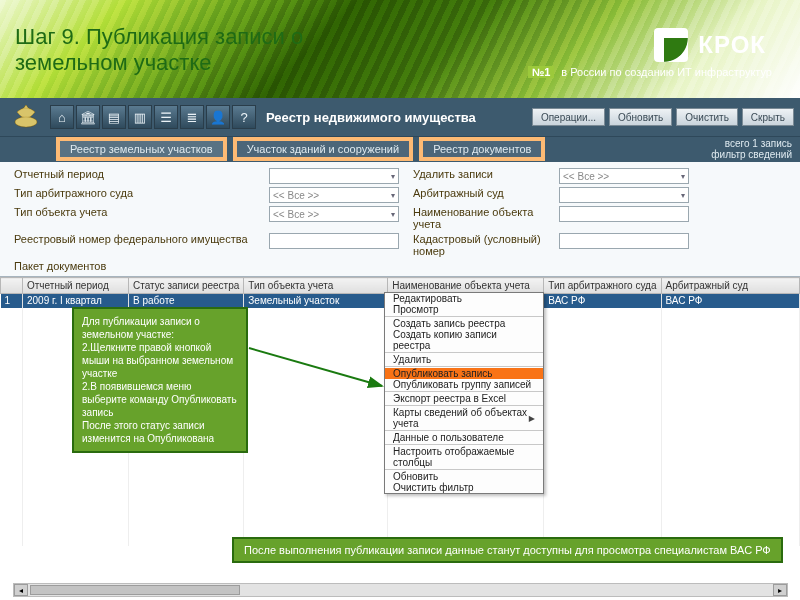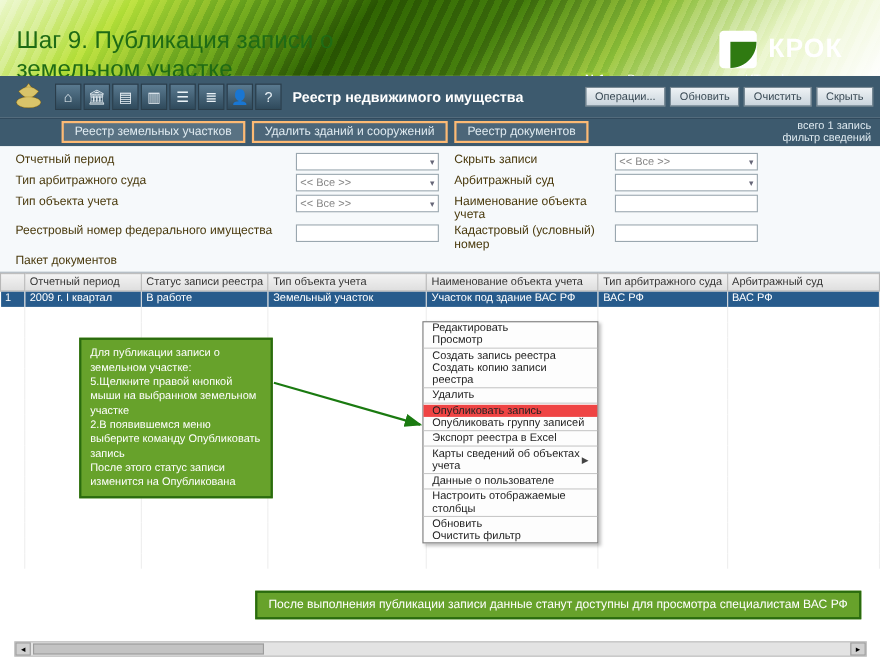--- a/index.html
+++ b/index.html
@@ -1,19 +1,19 @@
 <!DOCTYPE html>
 <html><head>
 <meta charset="utf-8">
 <style>
   * { box-sizing: border-box; margin: 0; padding: 0; font-family: Arial, Helvetica, sans-serif; }
   body { width: 800px; height: 600px; overflow: hidden; position: relative; background: #fff; }
 
   
-  .banner { position: relative; width: 800px; height: 69px;
+  .banner { position: relative; width: 800px; height: 98px;
     background: linear-gradient(135deg, #eef9d1 0%, #b5df3a 14%, #6aa31d 26%, #2a5802 40%, #3c6e0b 55%, #8fbf3a 70%, #e9f5c8 85%, #fff 100%);
     overflow: hidden; }
   .banner::before { content:""; position:absolute; inset:0;
     background: repeating-linear-gradient(115deg, rgba(255,255,255,0.15) 0 6px, rgba(0,0,0,0.06) 6px 12px);
     mix-blend-mode: overlay; }
   .slide-title { position: absolute; left: 15px; top: 24px; color: #1f6b15; font-size: 22px; line-height: 26px; width: 300px; }
   .logo { position:absolute; right: 34px; top: 28px; display:flex; align-items:center; gap:10px; color:#fff;padding-left:48px; }
   .logo-mark { width:34px; height:34px; background:#fff; border-radius:4px; position:relative; overflow:hidden;}
   .logo-mark::after{content:"";position:absolute; right:-6px; bottom:-6px; width:30px;height:30px; background:radial-gradient(circle at top left,#2f7a11 55%, transparent 57%);}
   .logo-text { font-size:24px; font-weight:700; letter-spacing:1px;}
@@ -28,21 +28,21 @@
   .emblem { width:40px; height:32px; display:flex; align-items:center; justify-content:center; margin-right:4px;}
   .emblem svg { filter: drop-shadow(0 0 0 #000); }
   .tbtns { display:flex; gap:2px; }
   .tbtn { width:24px; height:24px; background: linear-gradient(#5a7a90,#2f4a5c); border:1px solid #2a3d4a; display:flex; align-items:center; justify-content:center; font-size:13px; color:#eaf2f7;}
   .apptitle { margin-left:10px; font-size:13px; font-weight:700; flex:1; }
   .opbtns { display:flex; gap:4px; }
   .opbtn { background: linear-gradient(#eef2f5,#c9d4dc); border:1px solid #7a8a95; font-size:10px; color:#3a4a55; padding:2px 8px; height:18px; display:flex; align-items:center; }
 
   
   .tabbar { background:#3d5a6e; height:26px; display:flex; align-items:center; padding:0 4px 2px 56px; gap:6px; color:#fff; border-top:1px solid #2e485a;}
-  .tab { background:rgba(255,255,255,0.08); border:2px solid #fdba74; padding:2px 10px; font-size:11px; color:#dfeaf0;}
+  .tab { background:rgba(255,255,255,0.08); border:4px solid #fdba74; padding:2px 10px; font-size:11px; color:#dfeaf0;}
   .tab.active{ background:rgba(255,255,255,0.15); }
   .tabinfo { margin-left:auto; text-align:right; font-size:10px; line-height:11px; color:#dfeaf0; padding-right:4px;}
 
   
   .filters { display:grid; grid-template-columns: 255px 130px 10px 150px 130px 1fr; row-gap:3px; padding:6px 6px 4px 14px; font-size:11px; color:#444; border-bottom:1px solid #a7b4be; background:#f6f9fb;}
   .fl { color:#4a3a0d; }
   .fld { height:16px; border:1px solid #9aa7af; background:#fff; font-size:10px; color:#888; padding:0 3px; display:flex; align-items:center; justify-content:space-between;}
   .fld .car { font-size:8px; color:#667;}
   .agap { }
   .fl2 { color:#4a3a0d; padding-left:4px;}
@@ -57,21 +57,21 @@
   .dt tr.blank td { border-right:1px solid #eee; }
 
   
   .callout { position:absolute; left:72px; top:307px; width:176px; background:#67a22b; border:2px solid #2a6b0e; color:#fff; font-size:10px; line-height:13px; padding:6px 8px;}
   .callout .ctr{ }
   .callout2 { position:absolute; left:232px; top:537px; padding:4px 10px; background:#67a22b; border:2px solid #2a6b0e; color:#fff; font-size:11px; text-align:center; line-height:14px;}
 
   
   .ctx { position:absolute; left:384px; top:292px; width:160px; background:#fdfdfd; border:1px solid #7a7a7a; box-shadow:2px 2px 3px rgba(0,0,0,0.25); font-size:10px; color:#222;}
   .ctx .it { padding:0 8px; display:flex; align-items:center; justify-content:space-between;}
-  .ctx .it.hov { background:#ef4444; }
+  .ctx .it.hov { background:#f97316; }
   .ctx hr { border:none; border-top:1px solid #c8c8c8; margin:1px 0;}
   .sub { font-size:8px; color:#444;}
 
   
   .arrow { position:absolute; left:247px; top:330px; pointer-events:none;}
 
   
   .hscroll { position:absolute; left:13px; bottom:3px; right:12px; height:14px; background:#e3e3e3; border:1px solid #bcbcbc; display:flex; align-items:center;}
   .hscroll .tr{ width:14px; height:12px; background:#d0d0d0; border:1px solid #9c9c9c; display:flex; align-items:center; justify-content:center; font-size:8px;}
   .hscroll .thumb{ width:210px; height:10px; background:#c3c3c3; border:1px solid #9c9c9c; margin-left:2px;}
@@ -115,36 +115,36 @@
     <div class="opbtns">
       <div class="opbtn">Операции...</div>
       <div class="opbtn">Обновить</div>
       <div class="opbtn">Очистить</div>
       <div class="opbtn">Скрыть</div>
     </div>
   </div>
 
   <div class="tabbar">
     <div class="tab active">Реестр земельных участков</div>
-    <div class="tab">Удалить зданий и сооружений</div>
+    <div class="tab">Участок зданий и сооружений</div>
     <div class="tab">Реестр документов</div>
     <div class="tabinfo">
       <div>всего 1 запись</div>
       <div>фильтр сведений</div>
     </div>
   </div>
 
   <div class="filters">
     <div class="fl">Отчетный период</div>
     <div class="fld">
         <span></span>
         <span class="car">▾</span>
       </div>
     <div class="agap"></div>
-    <div class="fl2">Скрыть записи</div>
+    <div class="fl2">Удалить записи</div>
     <div class="fld">
         <span>&lt;&lt; Все &gt;&gt;</span>
         <span class="car">▾</span>
       </div>
     <div></div>
 
     <div class="fl">Тип арбитражного суда</div>
     <div class="fld">
         <span>&lt;&lt; Все &gt;&gt;</span>
         <span class="car">▾</span>
@@ -368,21 +368,21 @@
           <td></td>
           <td></td>
           <td></td>
         </tr>
       </tbody>
   </table>
 </div>
 
 <div class="callout">
   <div class="ctr">Для публикации записи о земельном участке:</div>
-  <div>5.Щелкните правой кнопкой мыши на выбранном земельном участке</div>
+  <div>2.Щелкните правой кнопкой мыши на выбранном земельном участке</div>
   <div>2.В появившемся меню выберите команду Опубликовать запись</div>
   <div>После этого статус записи изменится на Опубликована</div>
 </div>
 <div class="callout2">После выполнения публикации записи данные станут доступны для просмотра специалистам ВАС РФ</div>
 
 <svg class="arrow" width="160" height="80">
   <defs>
       <marker id="ah" markerWidth="8" markerHeight="8" refX="7" refY="3" orient="auto">
         <path d="M0,0 L8,3 L0,6 z" fill="#1a7a10"></path>
       </marker>

